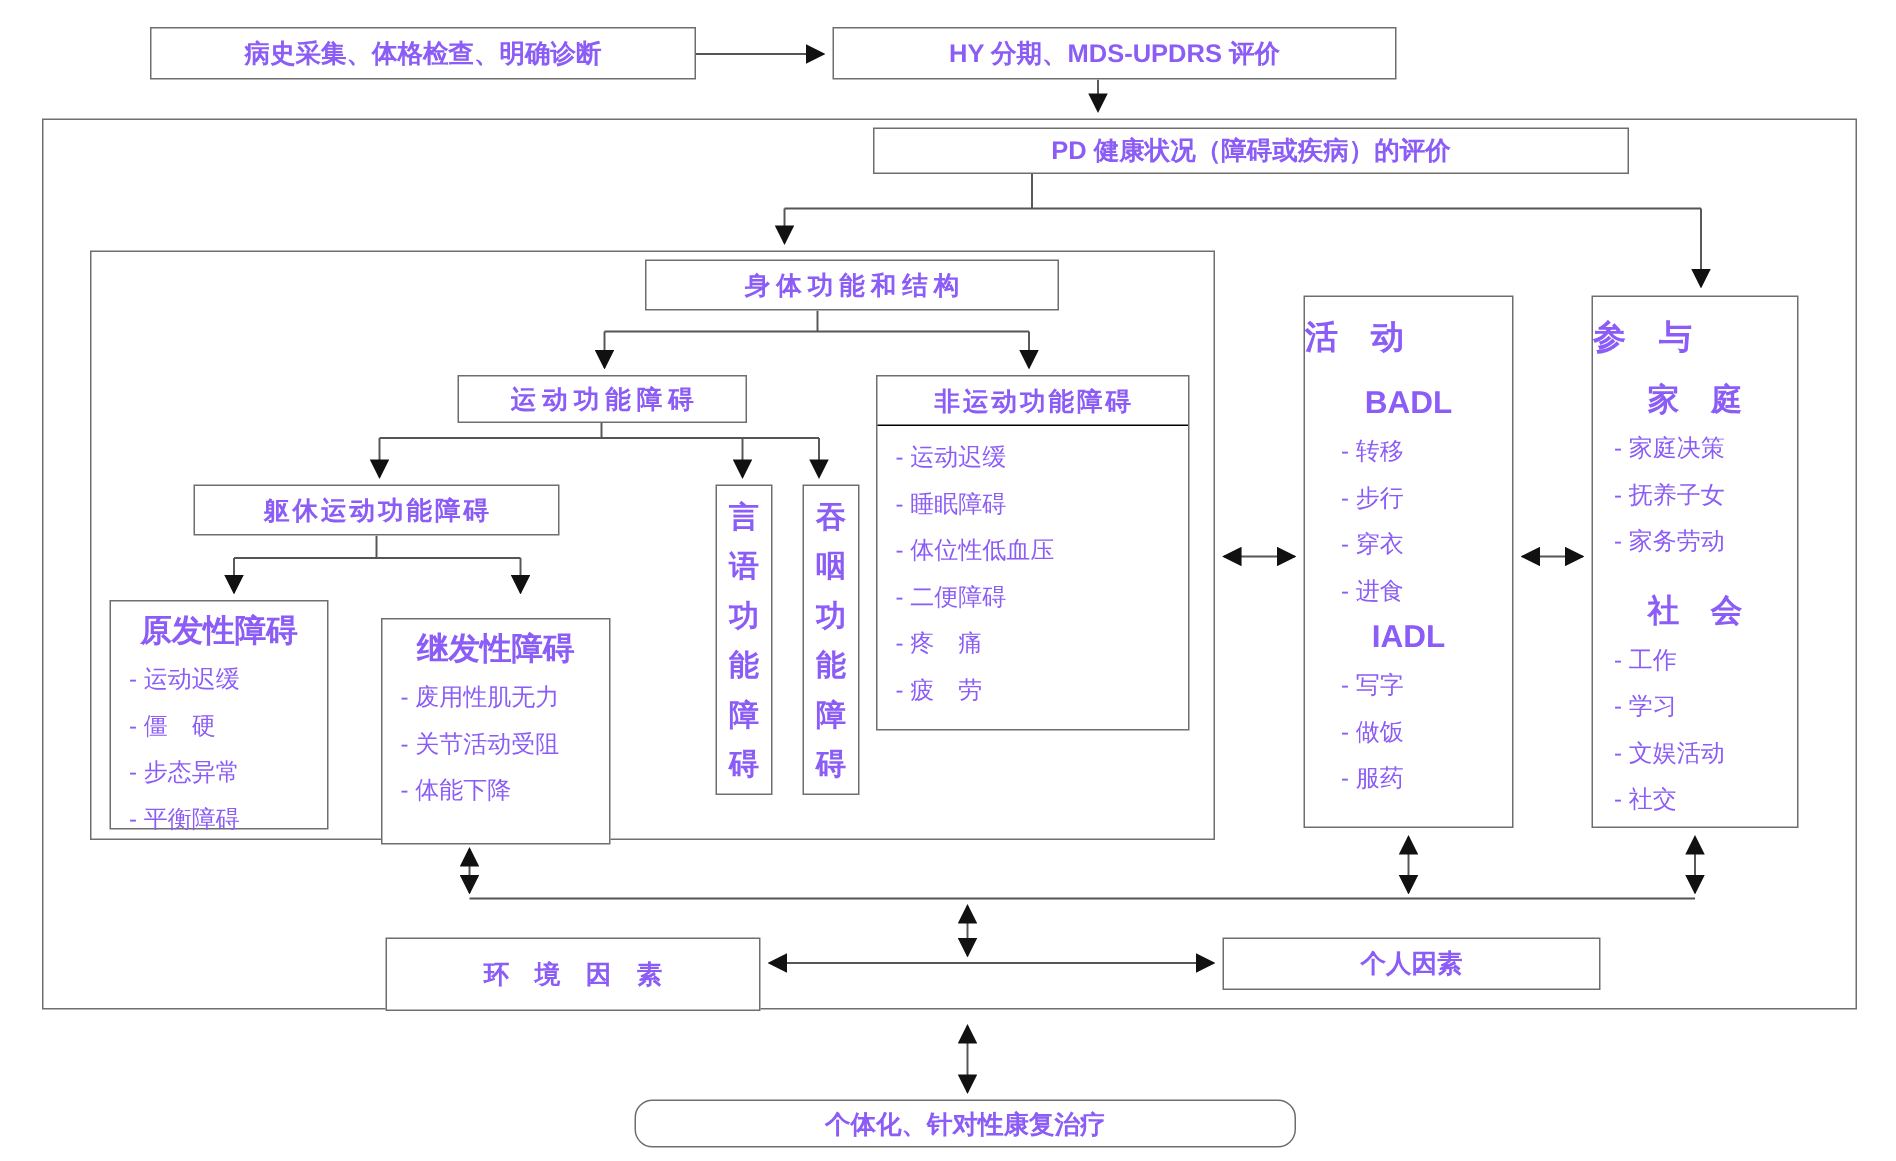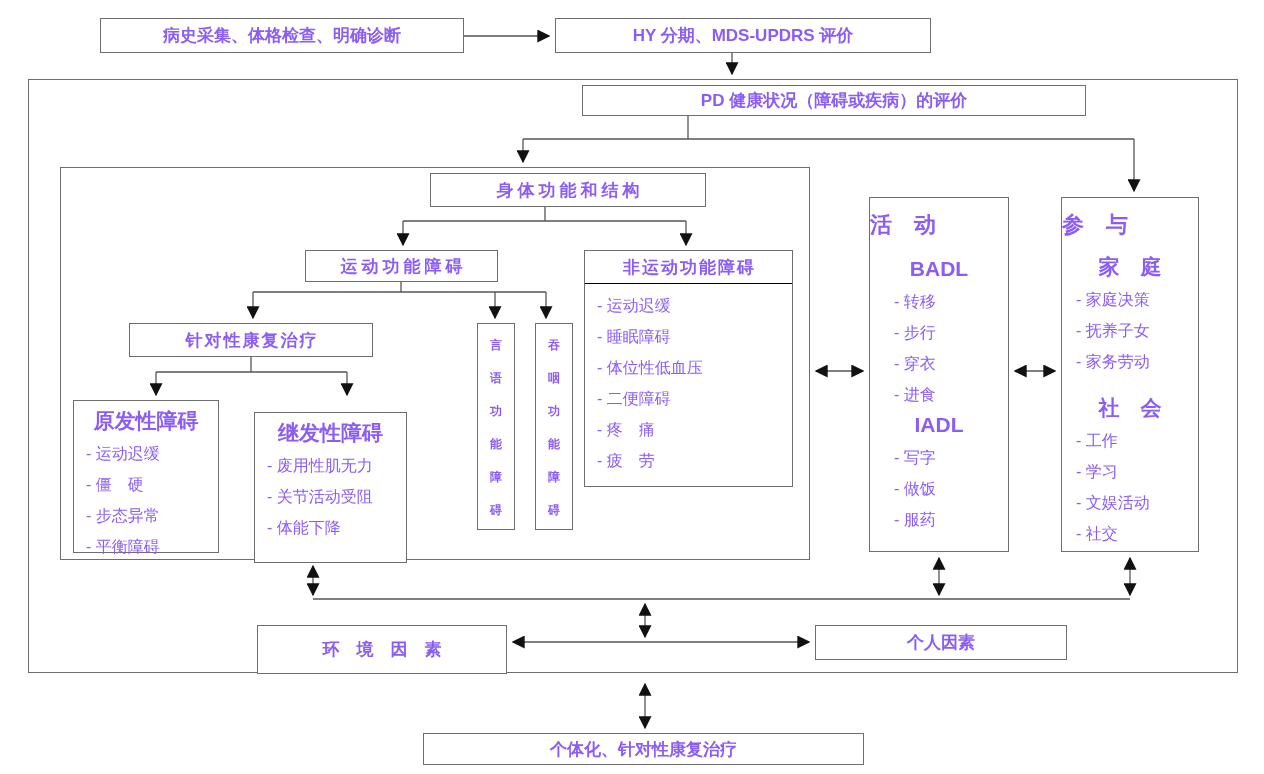--- a/index.html
+++ b/index.html
@@ -19,21 +19,21 @@
   .sp{letter-spacing:4px;text-indent:4px;}
   .sp2{letter-spacing:2px;text-indent:2px;}
   .hdr{
     box-sizing:border-box;height:33px;border-bottom:1px solid #000000;
     display:flex;align-items:center;justify-content:center;
     font-weight:bold;font-size:17px;letter-spacing:2px;text-indent:2px;
   }
   .items{padding:6px 4px 0 12px;font-size:16px;}
   .li{line-height:31px;white-space:nowrap;}
   .vbox{
-    padding:5px 7px 0 7px;text-align:center;font-weight:bold;font-size:12px;
+    padding:5px 7px 0 7px;text-align:center;font-weight:bold;font-size:20px;
     line-height:33px;word-break:break-all;
   }
   .sub{font-weight:bold;font-size:21px;text-align:center;line-height:30px;}
   .colttl{font-weight:bold;font-size:22px;text-align:left;padding-top:14px;line-height:26px;}
 </style>
 </head>
 <body>
 
 <div class="canvas">
 
@@ -104,21 +104,21 @@
     <div class="items">
       <div class="li">- 运动迟缓</div>
       <div class="li">- 睡眠障碍</div>
       <div class="li">- 体位性低血压</div>
       <div class="li">- 二便障碍</div>
       <div class="li">- 疼　痛</div>
       <div class="li">- 疲　劳</div>
     </div>
   </div>
 
-  <div class="box center ttl sp2" style="left:129px;top:323px;width:244px;height:34px;">针对性康复治疗</div>
+  <div class="box center ttl sp2" style="left:129px;top:323px;width:244px;height:34px;">躯休运动功能障碍</div>
 
   <div class="box" style="left:73px;top:400px;width:146px;height:153px;">
     <div class="sub" style="padding-top:5px;">原发性障碍</div>
     <div class="items" style="padding-top:2px;">
       <div class="li">- 运动迟缓</div>
       <div class="li">- 僵　硬</div>
       <div class="li">- 步态异常</div>
       <div class="li">- 平衡障碍</div>
     </div>
   </div>
@@ -165,15 +165,15 @@
       <div class="li">- 工作</div>
       <div class="li">- 学习</div>
       <div class="li">- 文娱活动</div>
       <div class="li">- 社交</div>
     </div>
   </div>
 
   <div class="box center ttl" style="left:257px;top:625px;width:250px;height:49px;">环　境　因　素</div>
   <div class="box center ttl" style="left:815px;top:625px;width:252px;height:35px;">个人因素</div>
 
-  <div class="box center ttl" style="left:423px;top:733px;width:441px;height:32px;">个体化、针对性康复治疗</div>
+  <div class="box center ttl" style="left:423px;top:733px;width:441px;height:32px;border-radius:12px;">个体化、针对性康复治疗</div>
 
 </div>
 
 </body></html>

